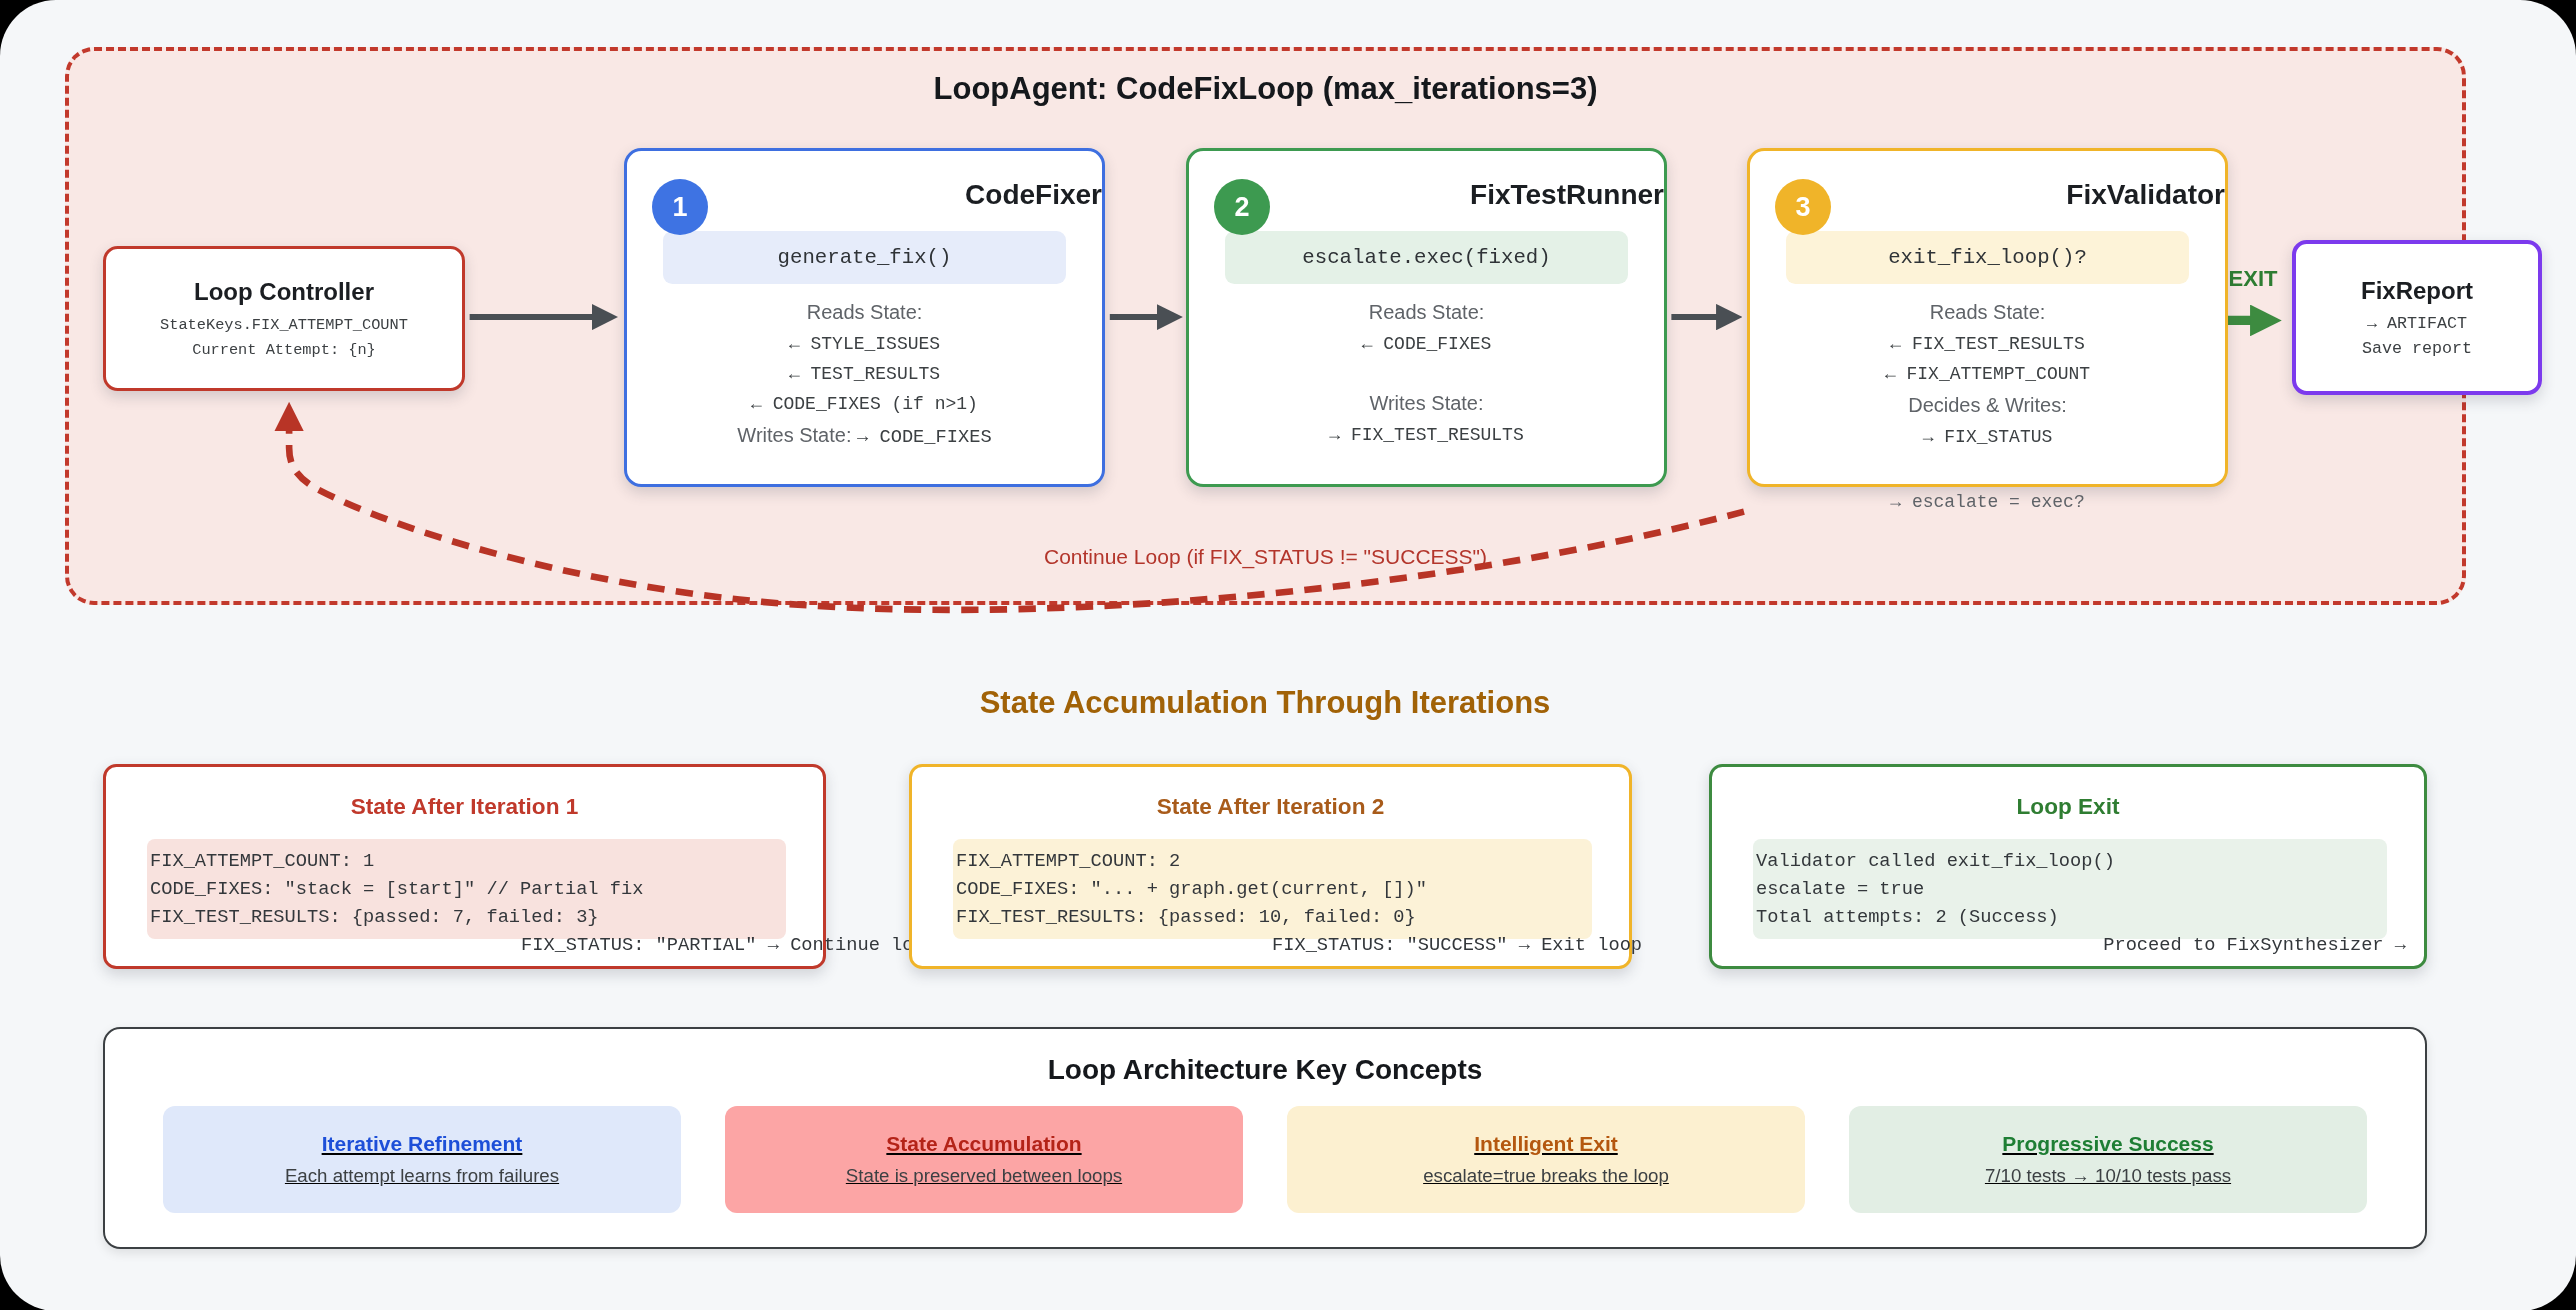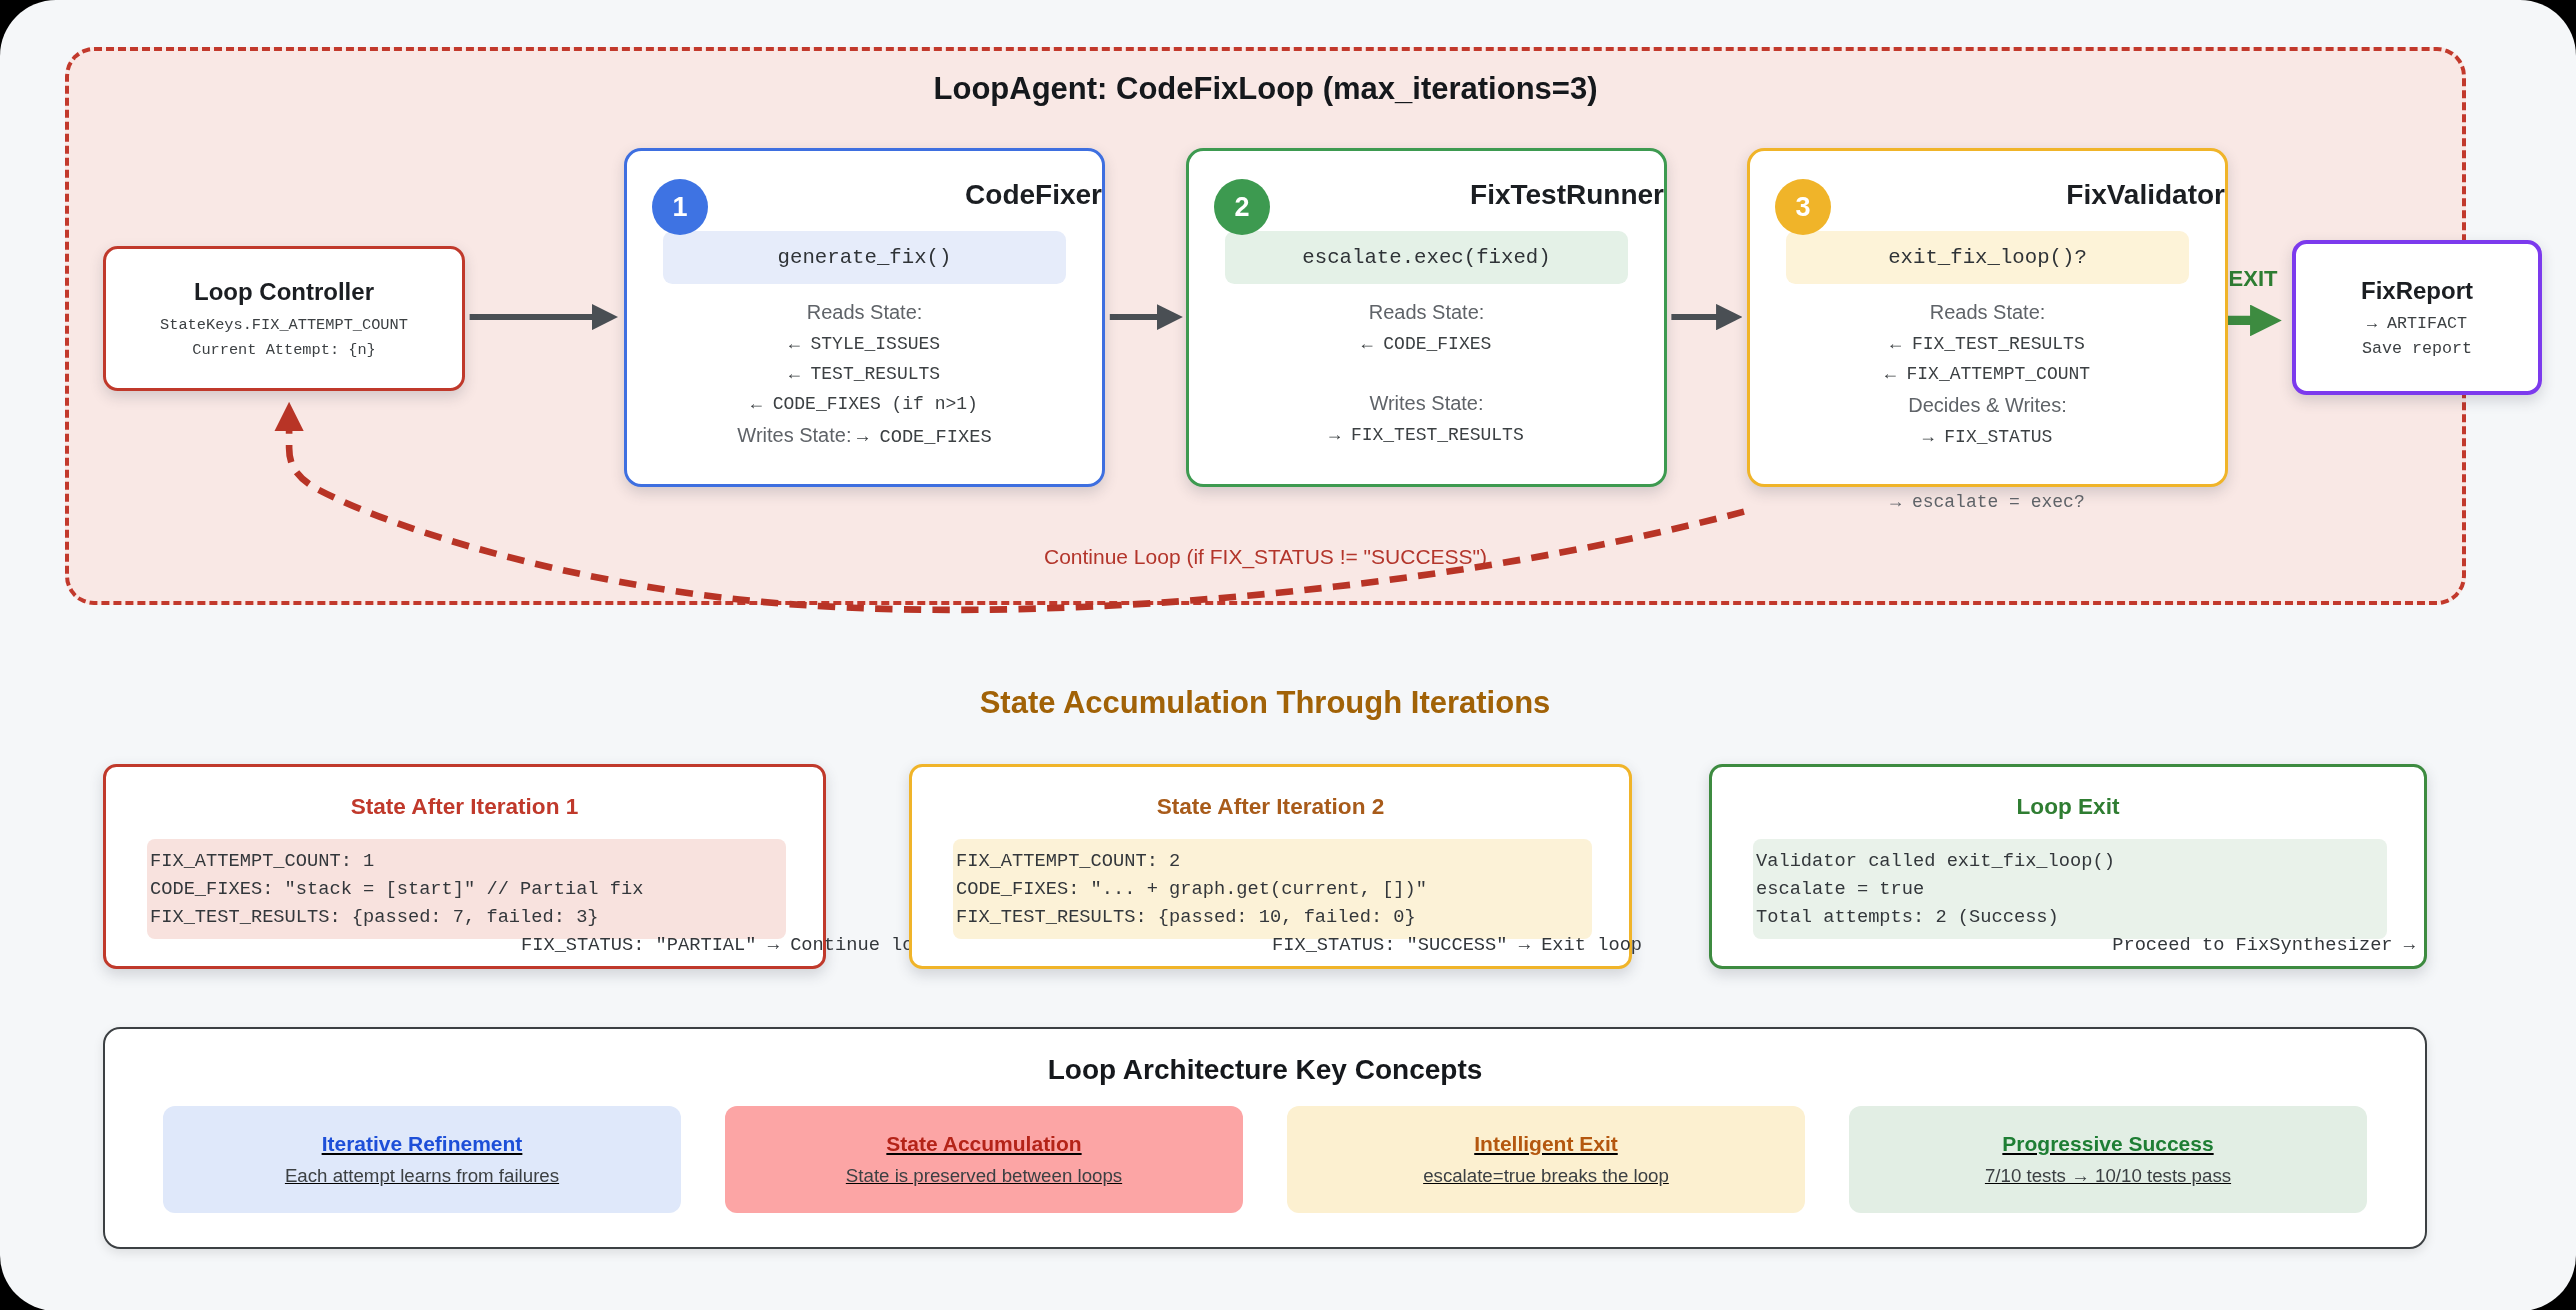--- a/index.html
+++ b/index.html
@@ -72,21 +72,21 @@
   .s-green .sbox-title{color:#2f7d32;}
   .codeblock{position:absolute;left:33px;right:37px;top:72px;border-radius:8px;padding:8px 3px;
              font-family:"Liberation Mono","DejaVu Sans Mono",monospace;font-size:18.7px;line-height:28px;color:#33373b;margin-left:8px;}
   .s-red .codeblock{background:#f8e2de;}
   .s-amber .codeblock{background:#fcf2d7;}
   .s-green .codeblock{background:#e9f2ea;}
   .result{position:absolute;top:167px;white-space:nowrap;
           font-family:"Liberation Mono","DejaVu Sans Mono",monospace;font-size:18.7px;color:#33373b;}
   .s-red .result{left:415px;}
   .s-amber .result{left:360px;}
-  .s-green .result{right:9px;margin-left:36px;}
+  .s-green .result{right:18px;margin-left:36px;}
 
   
   .concepts{position:absolute;left:103px;top:1027px;width:2324px;height:222px;background:#fff;
             border:2px solid #3c4043;border-radius:17.3px;box-sizing:border-box;box-shadow:0 4px 10.7px rgba(0,0,0,.10);}
   .concepts-title{text-align:center;margin-top:25px;font-size:28px;font-weight:bold;color:#15181c;}
   .pills{margin-top:20px;display:flex;justify-content:center;gap:44px;text-decoration:underline;}
   .cpill{width:518px;height:107px;border-radius:12px;display:flex;flex-direction:column;
          align-items:center;justify-content:center;gap:9.3px;}
   .cpill .c-title{font-size:21px;font-weight:bold;}
   .cpill .c-sub{font-size:18.7px;color:#3c4043;}

